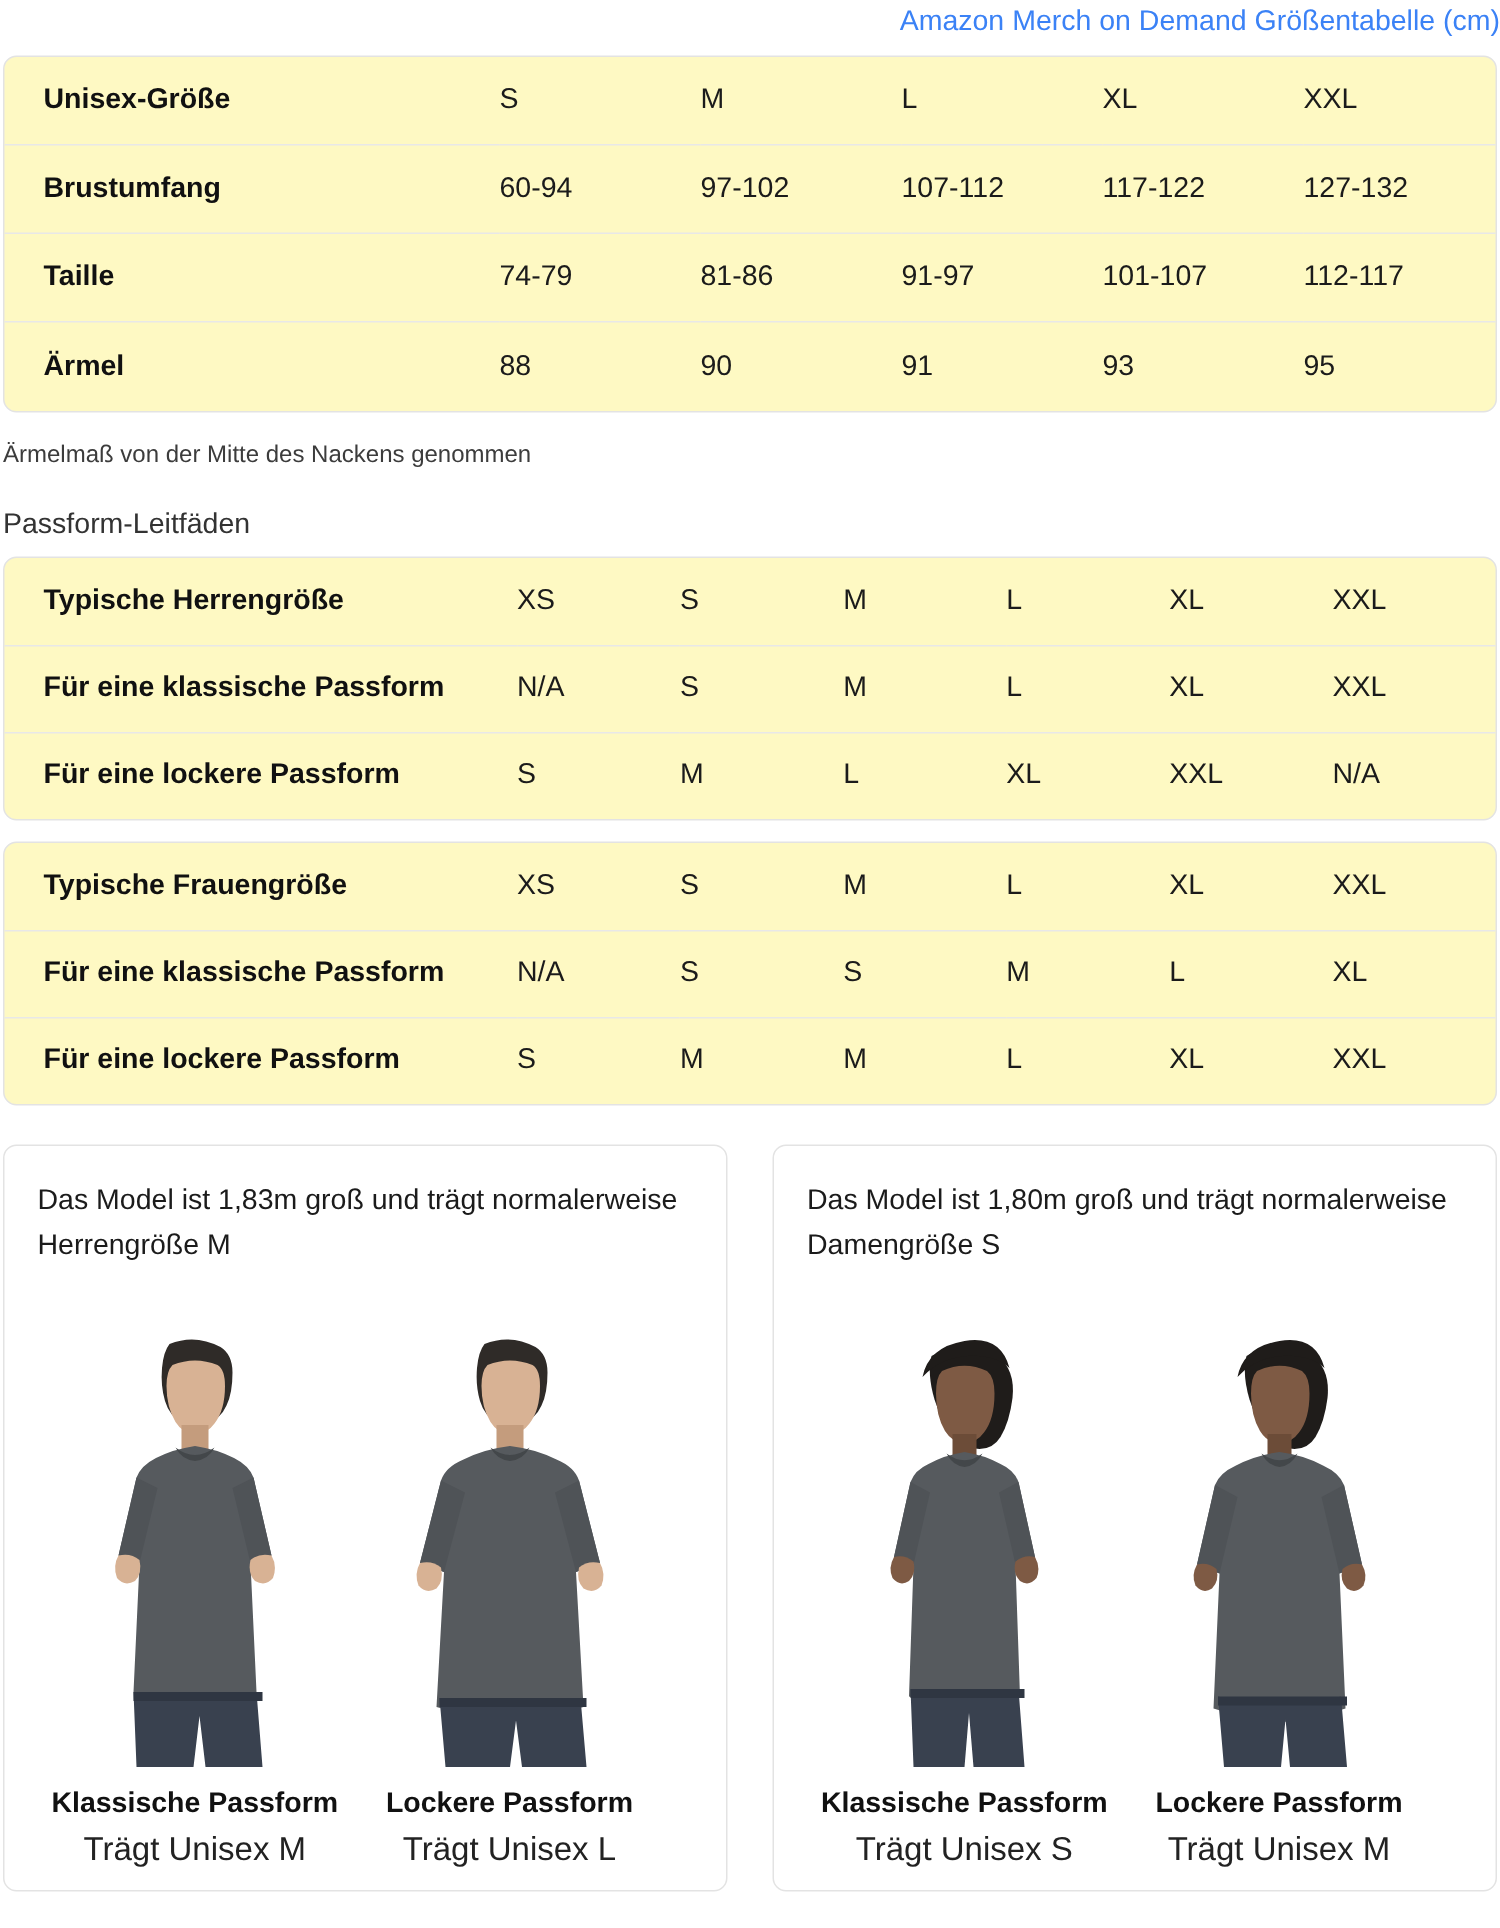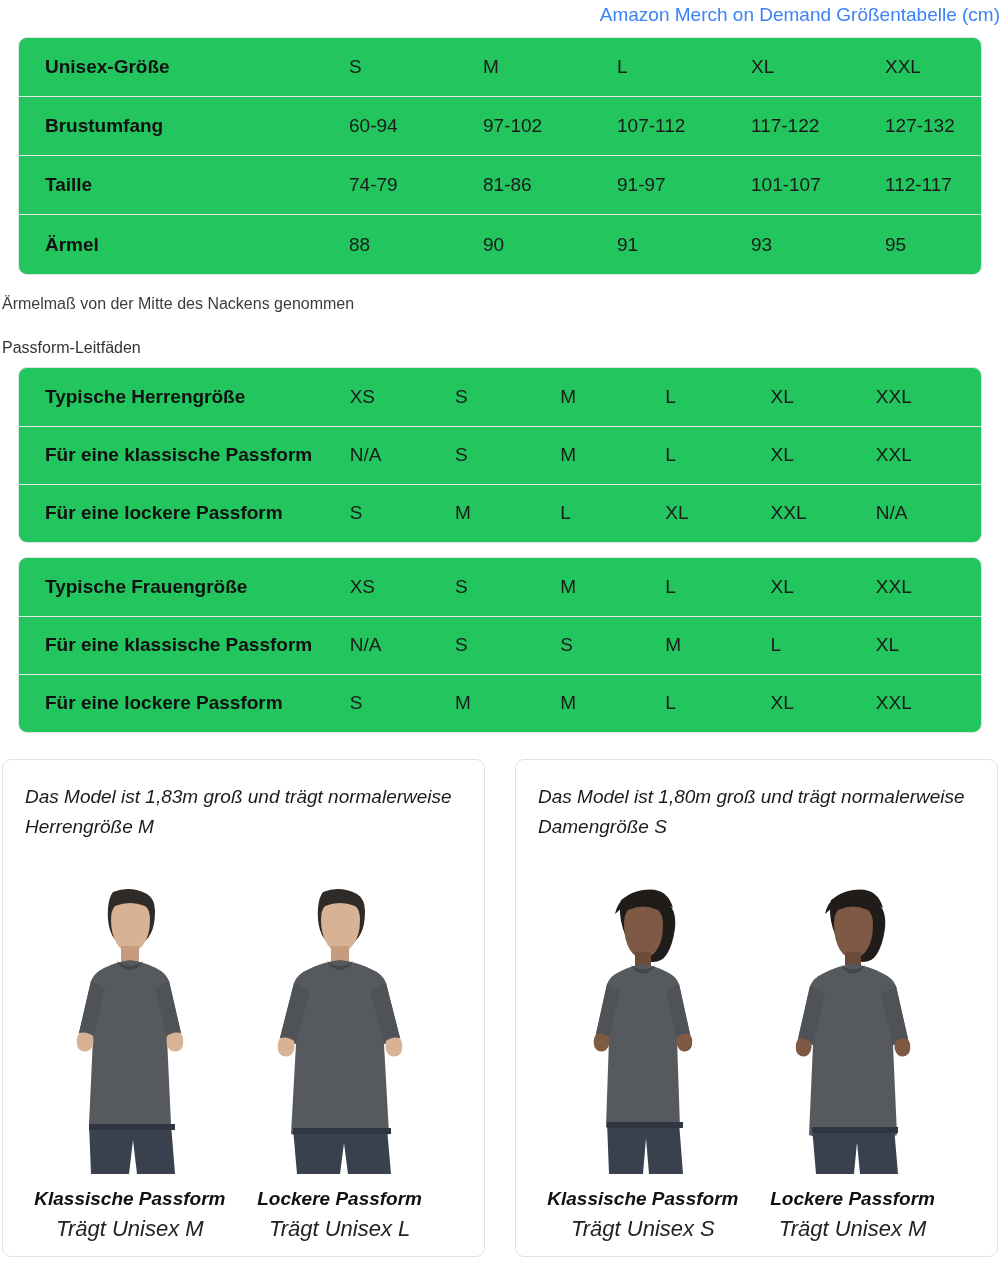--- a/index.html
+++ b/index.html
@@ -26,22 +26,22 @@
     padding: 4px 0 10px 2px;
     line-height: 1.2;
     text-align: right;
   }
 
   
   .table-card {
     border: 1px solid #e3e3e3;
     border-radius: 9px;
     overflow: hidden;
-    background: #22c55e;
-    margin: 0 18px;
+    background: #fef9c3;
+    margin: 0 2px;
   }
   table.size-table {
     width: 100%;
     border-collapse: collapse;
     table-layout: fixed;
   }
   table.size-table tr + tr td {
     border-top: 1px solid #e8e8e8;
   }
   table.size-table td {
@@ -73,21 +73,21 @@
   .fit-card table.size-table td { height: 58px; }
   .fit-card td.val { width: 105px; }
 
   .note {
     font-size: 16px;
     color: #3c3c3c;
     padding: 18px 2px 0 2px;
     line-height: 1.4;
   }
   .section-label {
-    font-size: 16px;
+    font-size: 19px;
     color: #333333;
     padding: 24px 2px 10px 2px;
   }
   .gap-sm { height: 14px; }
   .gap-md { height: 26px; }
 
   
   .models {
     display: flex;
     gap: 30px;
@@ -95,21 +95,20 @@
   }
   .model-card {
     flex: 1 1 0;
     border: 1px solid #e3e3e3;
     border-radius: 9px;
     padding: 22px 22px 14px 22px;
     background: #fff;
     min-height: 498px;
     display: flex;
     flex-direction: column;
-    font-style: italic;
   }
   .model-caption {
     font-size: 19px;
     color: #1b1b1b;
     line-height: 1.55;
     margin-bottom: 6px;
   }
   .figures {
     display: flex;
     flex: 1 1 auto;

